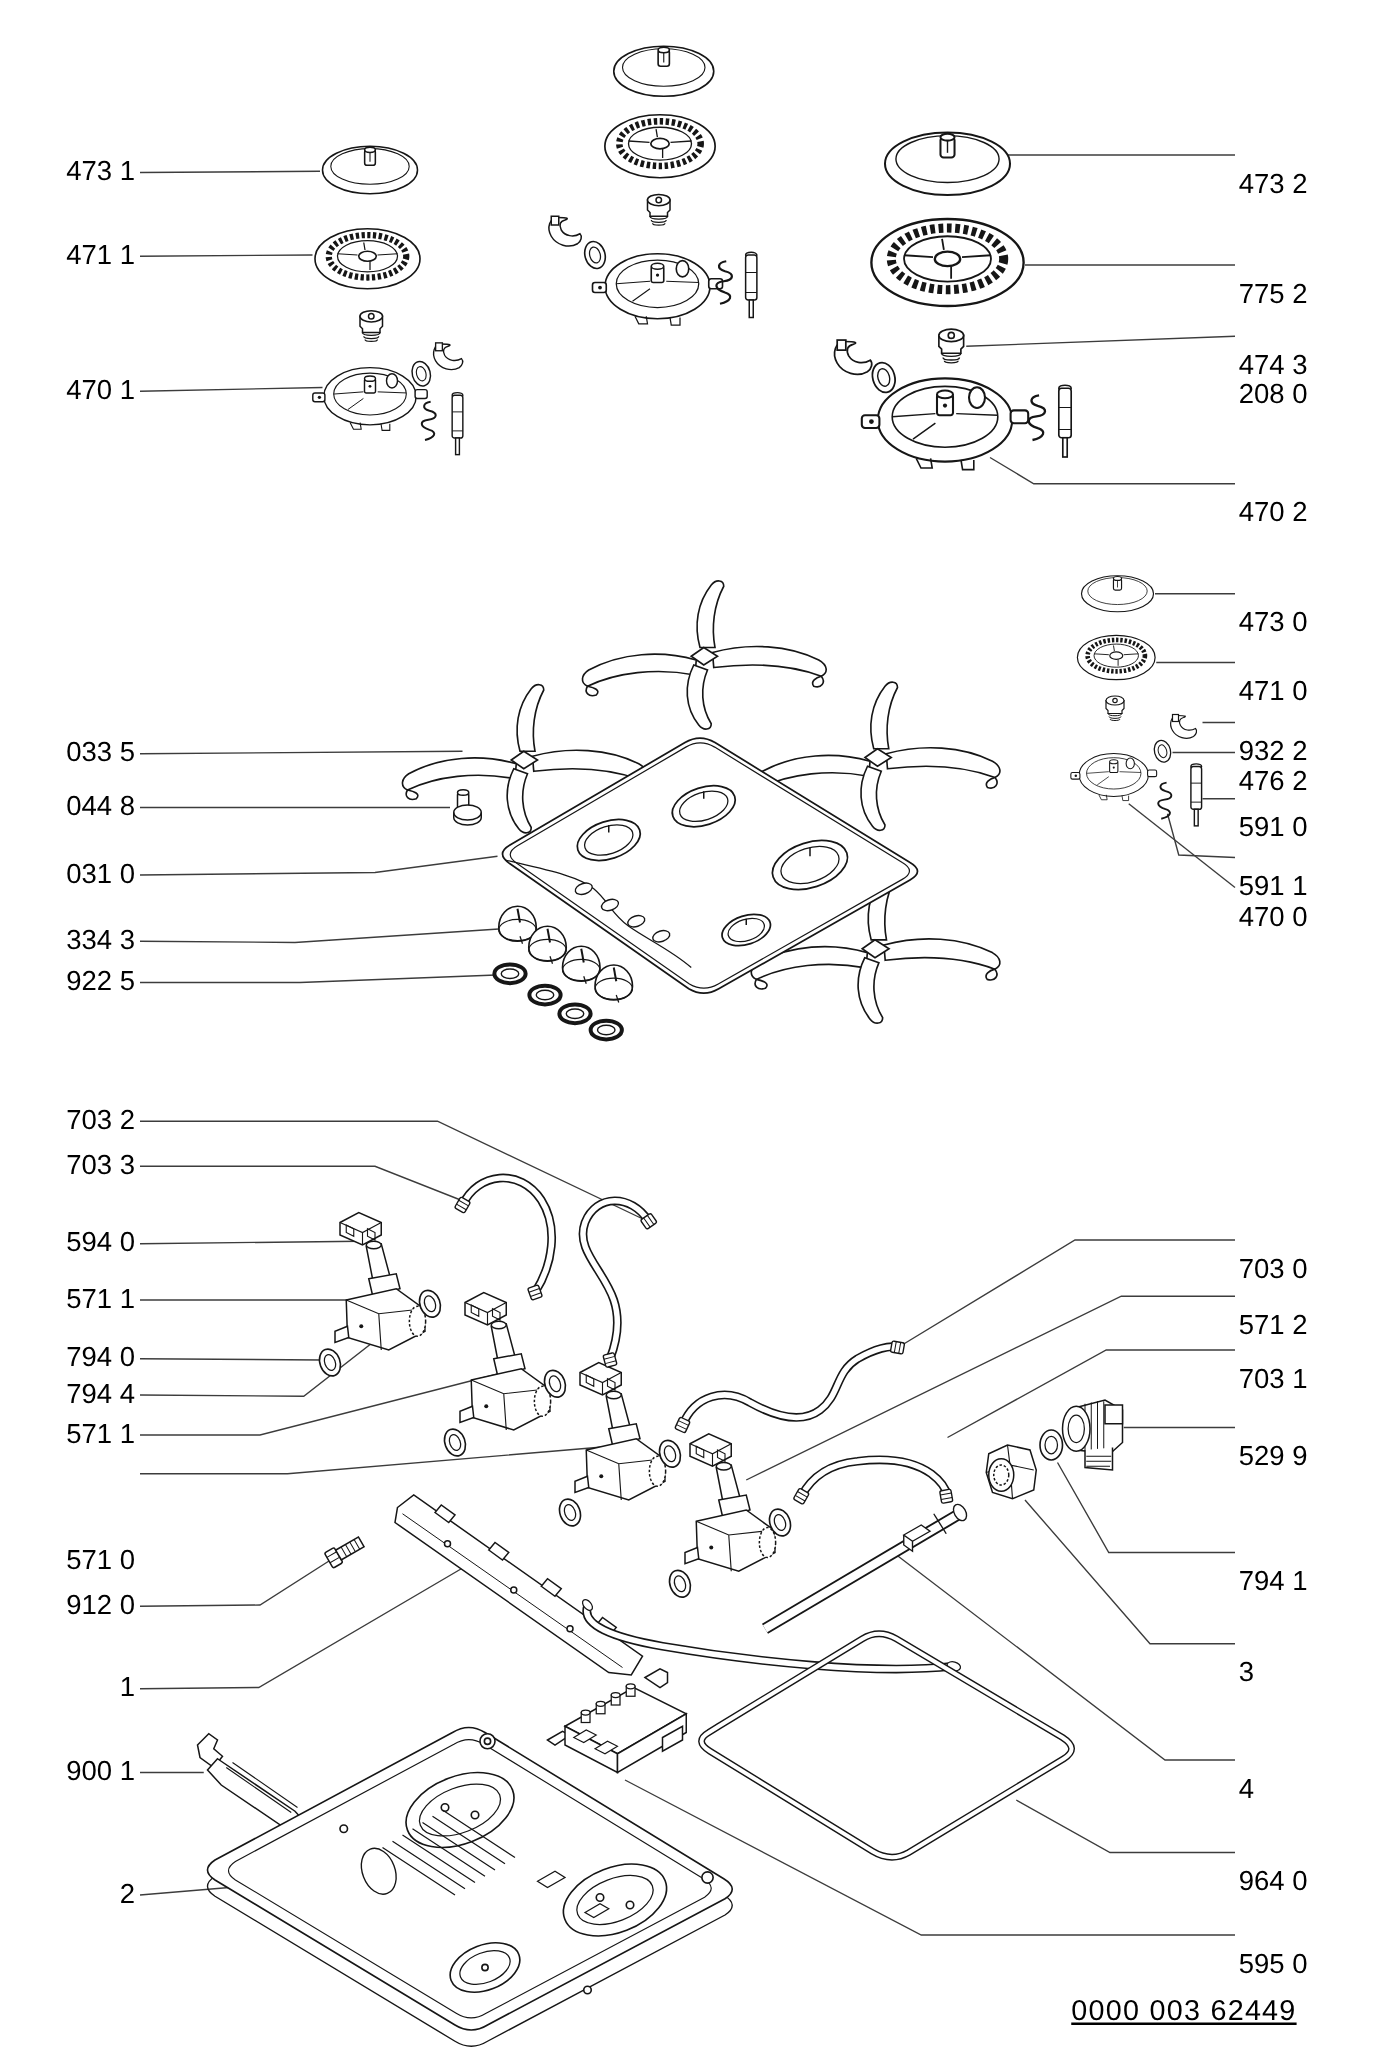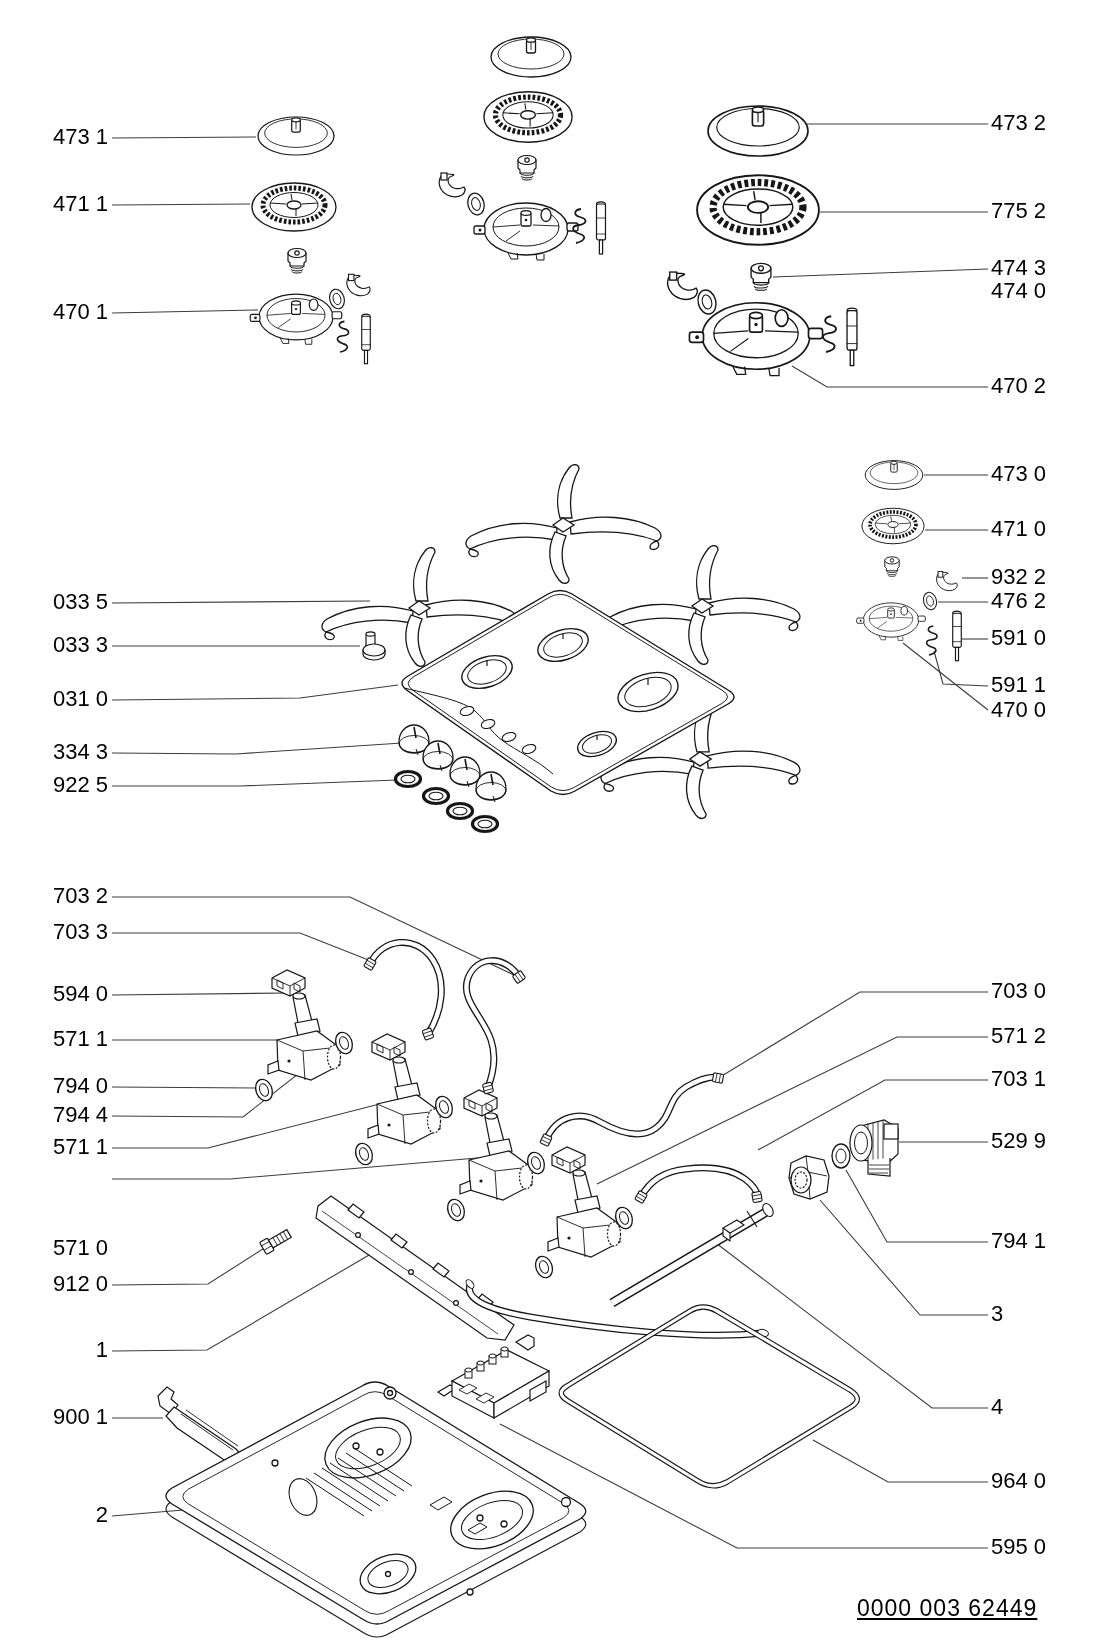--- a/index.html
+++ b/index.html
@@ -1,21 +1,21 @@
 <!DOCTYPE html>
 <html><head>
 <meta charset="utf-8">
 <style>
   html,body{margin:0;padding:0;background:#fff;}
   .stage{position:relative;width:1100px;height:1647px;background:#fff;overflow:hidden;
          font-family:"Liberation Sans",sans-serif;}
   .stage svg{position:absolute;left:0;top:0;}
   .callout{position:absolute;font-size:22px;line-height:24px;color:#000;white-space:nowrap;}
   .callout.l{left:50px;width:58px;text-align:right;}
-  .callout.r{left:991px;text-align:center;}
+  .callout.r{left:991px;text-align:center;margin-top:24px;}
   .doccode{position:absolute;left:857px;top:1595px;font-size:23px;color:#000;letter-spacing:1px;text-decoration:underline;}
   .to{fill:none;stroke:#161616;stroke-width:7;}
   .ti{fill:none;stroke:#fff;stroke-width:4.4;}
   .to2{fill:none;stroke:#161616;stroke-width:9.5;}
   .ti2{fill:none;stroke:#fff;stroke-width:6.5;}
   .gsk{fill:none;stroke:#161616;stroke-width:5.5;}
   .gski{fill:none;stroke:#fff;stroke-width:3.2;}
   .ld{fill:none;stroke:#3c3c3c;stroke-width:1.1;}
 </style>
 </head>
@@ -424,41 +424,41 @@
         <circle cx="275" cy="1463" r="3"></circle>
         <circle cx="470" cy="1592" r="3"></circle>
   <path d="M430,1505 l14,-8 l8,5 l-14,8 Z M468,1530 l12,-7 l7,4 l-12,7 Z" stroke-width="1"></path>
 </g>
 </svg>
 
 <div class="callout l" style="top:125px">473 1</div>
 <div class="callout l" style="top:192px">471 1</div>
 <div class="callout l" style="top:300px">470 1</div>
 <div class="callout l" style="top:590px">033 5</div>
-<div class="callout l" style="top:633px">033 3</div>
+<div class="callout l" style="top:633px">044 8</div>
 <div class="callout l" style="top:687px">031 0</div>
 <div class="callout l" style="top:740px">334 3</div>
 <div class="callout l" style="top:773px">922 5</div>
 <div class="callout l" style="top:884px">703 2</div>
 <div class="callout l" style="top:920px">703 3</div>
 <div class="callout l" style="top:982px">594 0</div>
 <div class="callout l" style="top:1027px">571 1</div>
 <div class="callout l" style="top:1074px">794 0</div>
 <div class="callout l" style="top:1103px">794 4</div>
 <div class="callout l" style="top:1135px">571 1</div>
 <div class="callout l" style="top:1236px">571 0</div>
 <div class="callout l" style="top:1272px">912 0</div>
 <div class="callout l" style="top:1338px">1</div>
 <div class="callout l" style="top:1405px">900 1</div>
 <div class="callout l" style="top:1503px">2</div>
 
 <div class="callout r" style="top:111px">473 2</div>
 <div class="callout r" style="top:199px">775 2</div>
 <div class="callout r" style="top:256px">474 3</div>
-<div class="callout r" style="top:279px">474 0</div>
+<div class="callout r" style="top:279px">208 0</div>
 <div class="callout r" style="top:374px">470 2</div>
 <div class="callout r" style="top:462px">473 0</div>
 <div class="callout r" style="top:517px">471 0</div>
 <div class="callout r" style="top:565px">932 2</div>
 <div class="callout r" style="top:589px">476 2</div>
 <div class="callout r" style="top:626px">591 0</div>
 <div class="callout r" style="top:673px">591 1</div>
 <div class="callout r" style="top:698px">470 0</div>
 <div class="callout r" style="top:979px">703 0</div>
 <div class="callout r" style="top:1024px">571 2</div>

